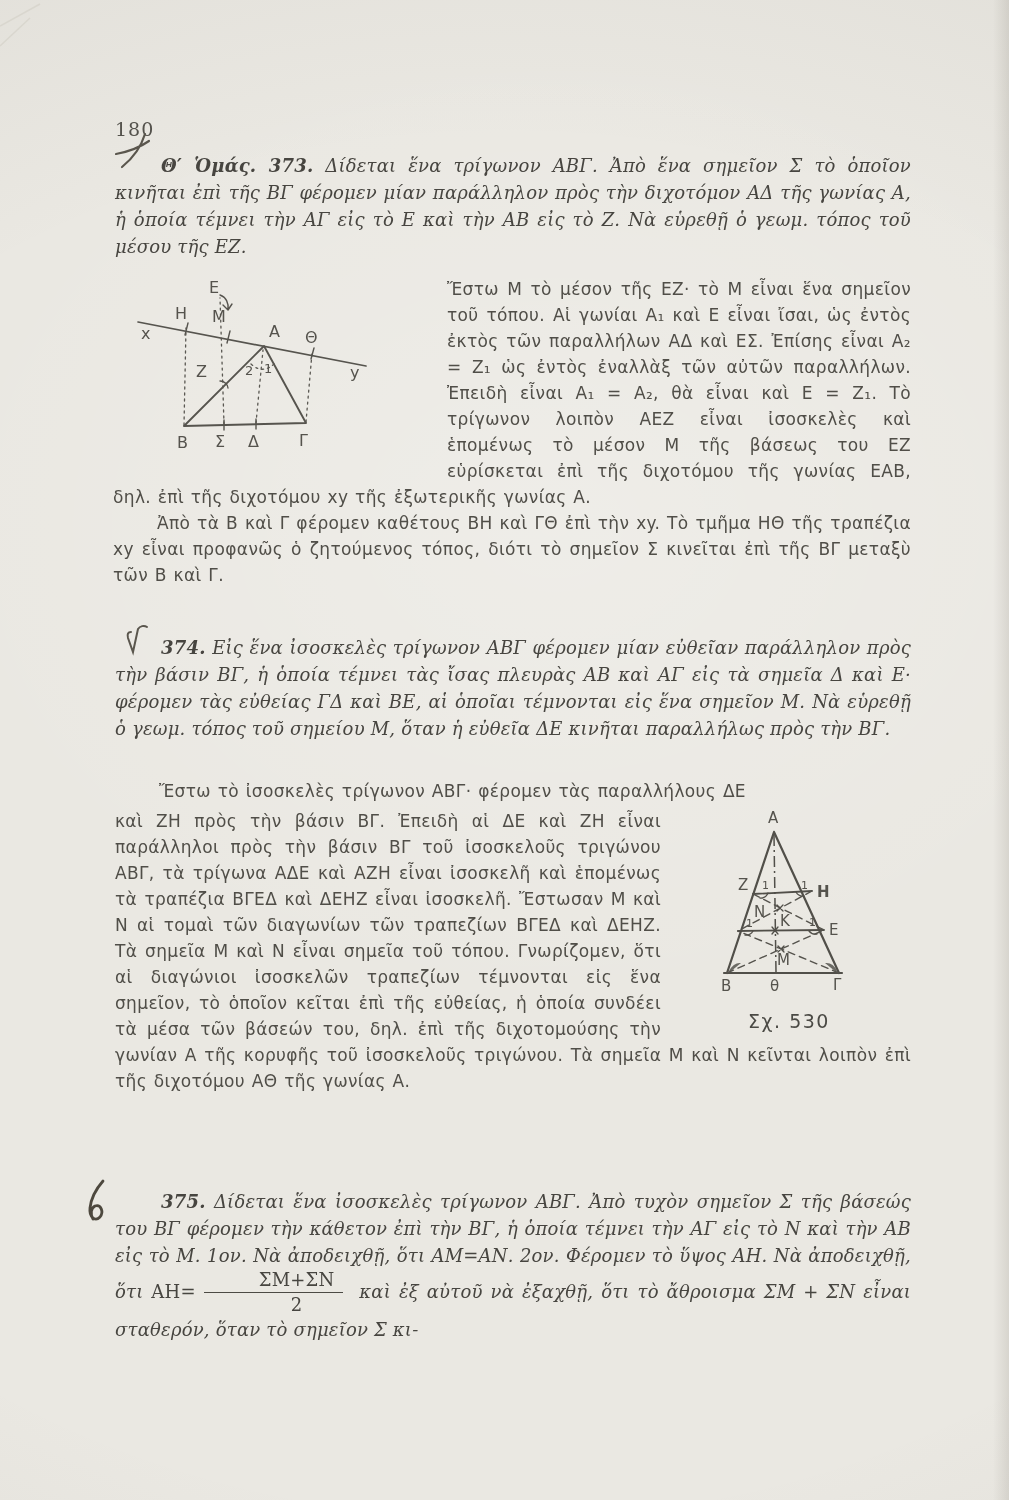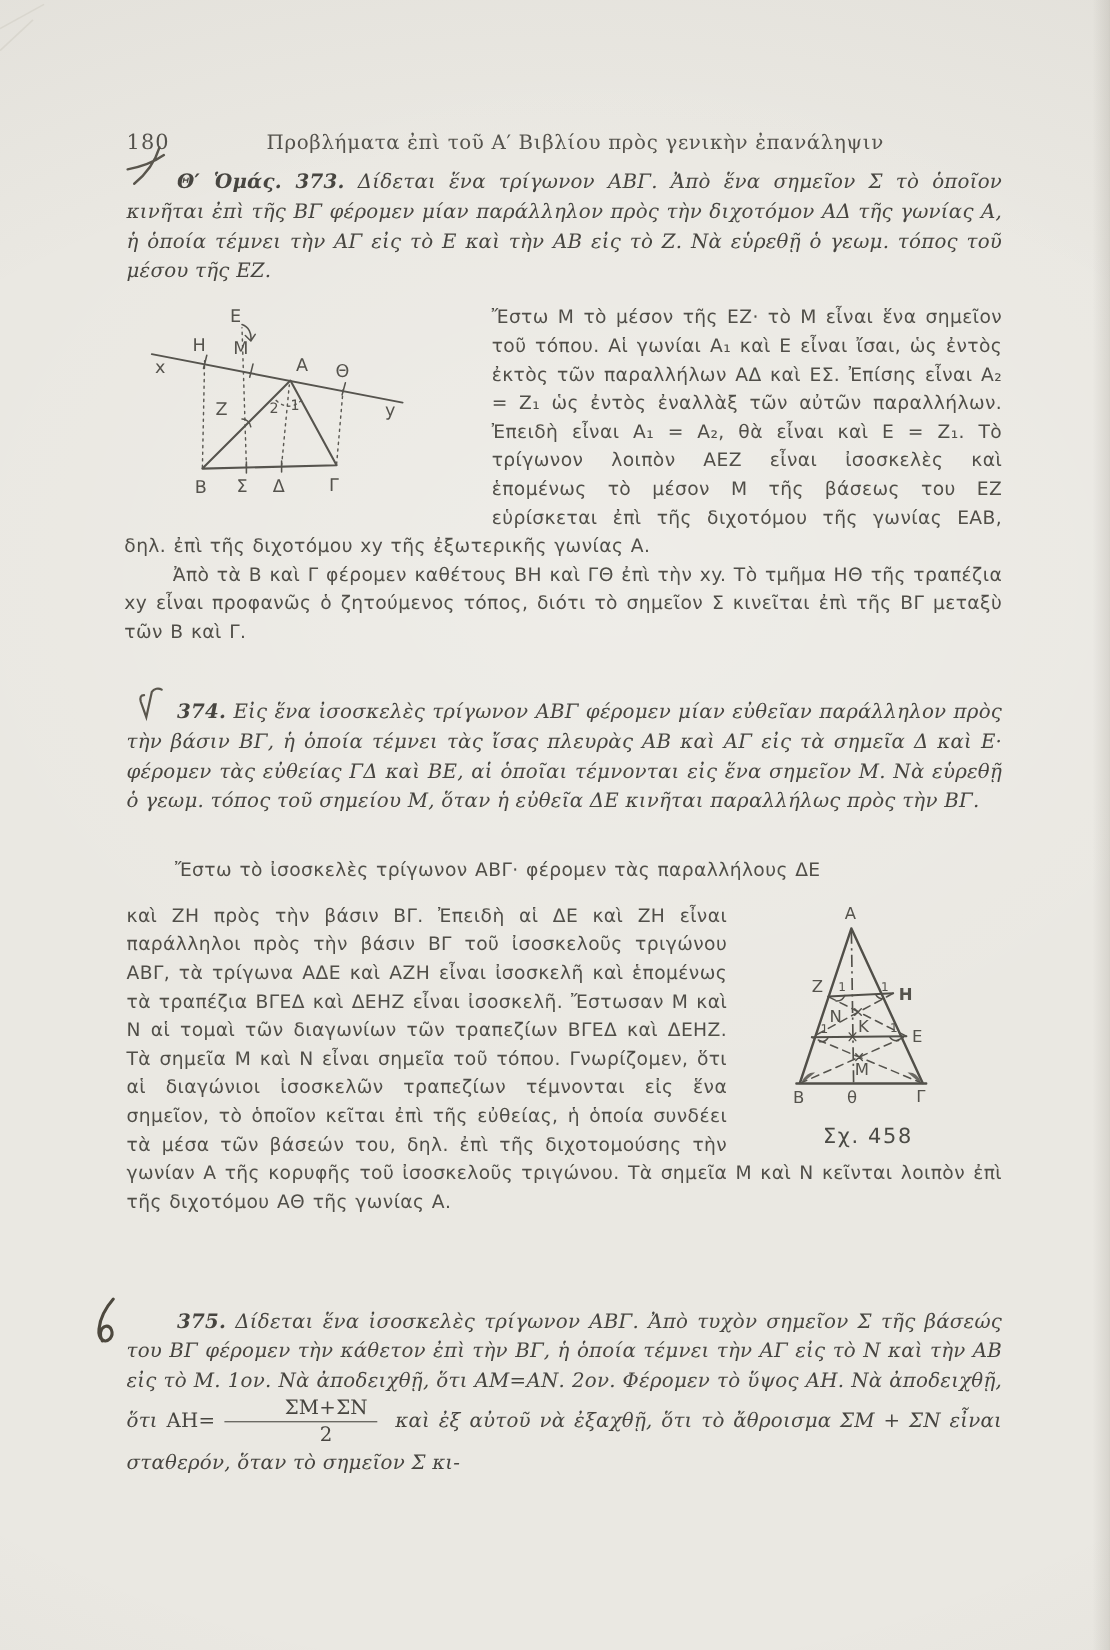--- a/index.html
+++ b/index.html
@@ -35,21 +35,21 @@
   .p373{top:152px;}
   .p374{top:634px;}
   .p375{top:1188px;}
   .body-text{
     font-size:17px;line-height:26px;letter-spacing:.35px;word-spacing:1px;
     text-align:justify;color:#504e48;margin:0;
   }
   .indent{text-indent:44px;}
   .sol373{top:276px;left:113px;width:798px;}
   .sol374{top:778px;}
-  .s374-line1{margin-bottom:16px;}
+  .s374-line1{margin-bottom:4px;}
   
   figure{margin:0;}
   .figwrap{text-align:center;}
   .fig332wrap{float:left;width:322px;margin:2px 12px 16px 0;}
   .fig333wrap{float:right;width:244px;margin:2px 0 10px 6px;}
   figcaption{
     font-size:19px;letter-spacing:1.5px;color:#4b4a45;margin-top:8px;
     font-family:"DejaVu Sans",sans-serif;
   }
   .figsvg text{font-family:"DejaVu Sans",sans-serif;fill:#55534d;}
@@ -64,21 +64,20 @@
   
   .annot{position:absolute;inset:0;width:1009px;height:1500px;pointer-events:none;}
 </style>
 </head>
 <body>
 
 <div class="page">
 
   <div class="sec header-row">
     <span class="pagenum">180</span>
-    <span class="run-title">Προβλήματα ἐπὶ τοῦ Α′ Βιβλίου πρὸς γενικὴν ἐπανάληψιν</span>
   </div>
 
   <p class="sec problem p373"><span class="pnum">Θ′ Ὁμάς. 373.</span><span> Δίδεται ἕνα τρίγωνον ΑΒΓ. Ἀπὸ ἕνα σημεῖον Σ τὸ ὁποῖον κινῆται ἐπὶ τῆς ΒΓ φέρομεν μίαν παράλληλον πρὸς τὴν διχοτόμον ΑΔ τῆς γωνίας Α, ἡ ὁποία τέμνει τὴν ΑΓ εἰς τὸ Ε καὶ τὴν ΑΒ εἰς τὸ Ζ. Νὰ εὑρεθῇ ὁ γεωμ. τόπος τοῦ μέσου τῆς ΕΖ.</span></p>
 
   <div class="sec sol373">
     <figure class="figwrap fig332wrap">
       <svg class="figsvg" width="320" height="178" viewBox="0 0 320 178">
 
         <g stroke="#56544e" fill="none" stroke-width="1.7" stroke-linecap="round" stroke-linejoin="round">
           <path d="M24,44 L252,88"></path>
@@ -175,21 +174,21 @@
             <text x="95" y="155">M</text>
             <text x="39" y="181">B</text>
             <text x="88" y="181">θ</text>
             <text x="151" y="180">Γ</text>
             <text x="80" y="79" font-size="11">1</text>
             <text x="119" y="79" font-size="11">1</text>
             <text x="64" y="117" font-size="11">1</text>
             <text x="127" y="116" font-size="11">1</text>
           </g>
         </svg>
-        <figcaption>Σχ. 458</figcaption>
+        <figcaption>Σχ. 530</figcaption>
       </figure>
       <p class="body-text">καὶ ΖΗ πρὸς τὴν βάσιν ΒΓ. Ἐπειδὴ αἱ ΔΕ καὶ ΖΗ εἶναι παράλληλοι πρὸς τὴν βάσιν ΒΓ τοῦ ἰσοσκελοῦς τριγώνου ΑΒΓ, τὰ τρίγωνα ΑΔΕ καὶ ΑΖΗ εἶναι ἰσοσκελῆ καὶ ἑπομένως τὰ τραπέζια ΒΓΕΔ καὶ ΔΕΗΖ εἶναι ἰσοσκελῆ. Ἔστωσαν Μ καὶ Ν αἱ τομαὶ τῶν διαγωνίων τῶν τραπεζίων ΒΓΕΔ καὶ ΔΕΗΖ. Τὰ σημεῖα Μ καὶ Ν εἶναι σημεῖα τοῦ τόπου. Γνωρίζομεν, ὅτι αἱ διαγώνιοι ἰσοσκελῶν τραπεζίων τέμνονται εἰς ἕνα σημεῖον, τὸ ὁποῖον κεῖται ἐπὶ τῆς εὐθείας, ἡ ὁποία συνδέει τὰ μέσα τῶν βάσεών του, δηλ. ἐπὶ τῆς διχοτομούσης τὴν γωνίαν Α τῆς κορυφῆς τοῦ ἰσοσκελοῦς τριγώνου. Τὰ σημεῖα Μ καὶ Ν κεῖνται λοιπὸν ἐπὶ τῆς διχοτόμου ΑΘ τῆς γωνίας Α.</p>
     </div>
   </div>
 
   <p class="sec problem p375"><span class="pnum">375.</span><span> Δίδεται ἕνα ἰσοσκελὲς τρίγωνον ΑΒΓ. Ἀπὸ τυχὸν σημεῖον Σ τῆς βάσεώς του ΒΓ φέρομεν τὴν κάθετον ἐπὶ τὴν ΒΓ, ἡ ὁποία τέμνει τὴν ΑΓ εἰς τὸ Ν καὶ τὴν ΑΒ εἰς τὸ Μ. 1ον. Νὰ ἀποδειχθῇ, ὅτι ΑΜ=ΑΝ. 2ον. Φέρομεν τὸ ὕψος ΑΗ. Νὰ ἀποδειχθῇ, ὅτι </span><span class="mathwrap"><span>ΑΗ=</span><span class="frac">
           <span class="num">ΣΜ+ΣΝ</span>
           <span class="den">2</span>
         </span></span><span> καὶ ἐξ αὐτοῦ νὰ ἐξαχθῇ, ὅτι τὸ ἄθροισμα ΣΜ + ΣΝ εἶναι σταθερόν, ὅταν τὸ σημεῖον Σ κι-</span></p>
 

